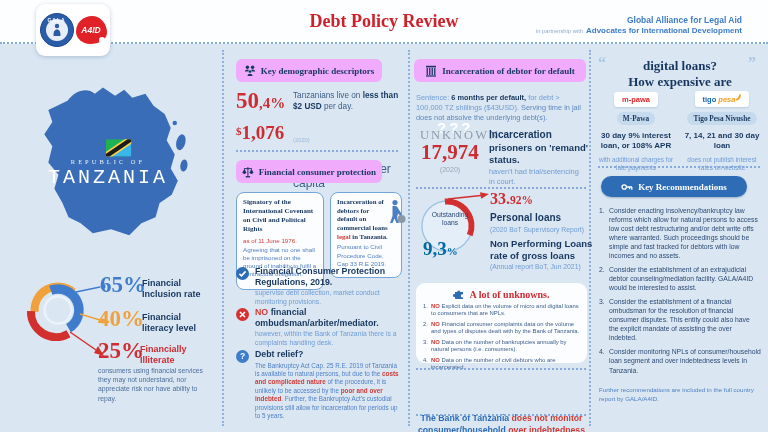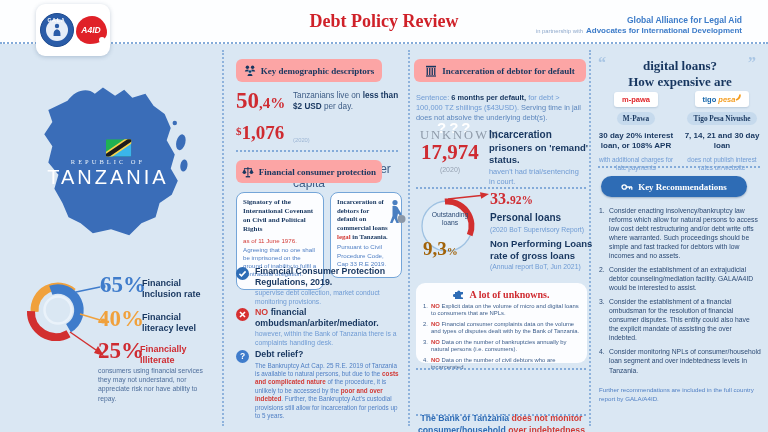--- a/index.html
+++ b/index.html
@@ -22,27 +22,27 @@
   .a4id-blob { width:31px; height:28px; background:#e02128; border-radius:52% 48% 55% 45% / 55% 60% 40% 45%; display:flex; align-items:center; justify-content:center; position:relative; }
   .a4id-text { color:#ffffff; font-weight:bold; font-style:italic; font-size:8.5px; }
   .a4id-dot { position:absolute; right:2px; bottom:1px; width:6px; height:6px; background:#ffffff; border-radius:50%; }
 
   
   .vdiv { position:absolute; top:50px; bottom:6px; border-left:2px dotted #8fb3dc; }
   .hdiv { position:absolute; border-top:2px dotted #84abd9; }
   .red { color:#cf2b31; }
 
   
-  .pill { position:absolute; height:23px; background:#fca5a5; border-radius:6px; display:flex; align-items:center; justify-content:center; gap:5px; padding:0 6px; }
+  .pill { position:absolute; height:23px; background:#f0abfc; border-radius:6px; display:flex; align-items:center; justify-content:center; gap:5px; padding:0 6px; }
   .pill-label { font-family:"Liberation Serif", serif; font-weight:bold; font-size:9px; color:#17365f; white-space:nowrap; }
 
   
   .map-wrap { position:absolute; left:22px; top:84px; width:172px; height:158px; }
   .map-label-top { position:absolute; left:22px; top:158px; width:172px; text-align:center; font-family:"Liberation Serif", serif; font-size:6.5px; letter-spacing:3px; color:#eaf2fa; }
-  .map-country { position:absolute; left:22px; top:166px; width:172px; text-align:center; font-family:Liberation Sans, sans-serif; font-size:20px; letter-spacing:3px; color:#ffffff; }
+  .map-country { position:absolute; left:22px; top:166px; width:172px; text-align:center; font-family:Liberation Mono, monospace; font-size:20px; letter-spacing:3px; color:#ffffff; }
   .stat-val { position:absolute; font-family:"Liberation Serif", serif; font-weight:bold; }
   .stat-lab { position:absolute; font-size:9px; font-weight:bold; color:#17365f; line-height:1.18; }
   .incl-note { position:absolute; left:98px; top:366px; width:106px; font-size:6.8px; color:#4f6f9c; line-height:1.35; }
 
   
   .pov-desc { position:absolute; left:293px; top:91px; width:110px; font-size:8.2px; color:#3d5c85; line-height:1.3; }
   .pov-desc b { color:#17365f; }
   .gdp-label { position:absolute; left:293px; top:126px; width:110px; font-size:12px; color:#3d5c85;margin-top:36px; }
   .gdp-year { position:absolute; left:293px; top:137px; font-size:5.8px; color:#9db6d4; }
   .info-box { background:#fcfdff; border:1px solid #74a5d8; border-radius:8px; padding:5px 6px; }
@@ -291,21 +291,21 @@
     <path d="M27.9 9.6 A24.5 24.5 0 0 1 52.7 43.2" fill="none" stroke="#d22f2f" stroke-width="6"></path>
     <line x1="31" y1="7" x2="64" y2="3.5" stroke="#d22f2f" stroke-width="1.6"></line>
     <polygon points="72,2 63,0.2 64.2,6.8" fill="#d22f2f"></polygon>
   </svg>
   <div class="circle-label">Outstanding loans</div>
 
   <div class="stat-val" style="left:490px;top:190px;color:#cf2b31"><span style="font-size:16px">33.</span><span style="font-size:11.5px">92%</span></div>
   <div style="position:absolute;left:490px;top:212px;font-size:10px;font-weight:bold;color:#17365f">Personal loans</div>
   <div style="position:absolute;left:490px;top:226px;font-size:6.8px;color:#6f9bd4">(2020 BoT Supervisory Report)</div>
 
-  <div class="stat-val" style="left:423px;top:238px;color:#a16207"><span style="font-size:19px">9,3</span><span style="font-size:11px">%</span></div>
+  <div class="stat-val" style="left:423px;top:238px;color:#0369a1"><span style="font-size:19px">9,3</span><span style="font-size:11px">%</span></div>
   <div style="position:absolute;left:490px;top:238px;width:104px;font-size:9.5px;font-weight:bold;color:#17365f;line-height:1.25">Non Performing Loans rate of gross loans</div>
   <div style="position:absolute;left:490px;top:263px;font-size:6.8px;color:#6f9bd4">(Annual report BoT, Jun 2021)</div>
 
   <div class="unknowns-box">
     <div class="unknowns-head">
       <svg width="12" height="12" viewBox="0 0 12 12">
         <path d="M2 4 h2.2 a1.6 1.6 0 1 1 3.2 0 H10 v2.4 a1.6 1.6 0 1 0 0 3 V11 H2 v-2 a1.6 1.6 0 1 1 0-3 Z" fill="#2e6cb5"></path>
       </svg>
       <span class="unknowns-title">A lot of unknowns.</span>
     </div>
@@ -337,21 +337,21 @@
   <span class="quote" style="left:748px">”</span>
   <div class="dl-title">
     <div>digital loans?</div>
     <div>How expensive are</div>
   </div>
 
   <div class="cards">
     <div class="card">
       <div class="logo-box mpawa">m-pawa</div>
       <div><span class="name-pill">M-Pawa</span></div>
-      <div class="card-desc">30 day 20% interest loan, or 108% APR</div>
+      <div class="card-desc">30 day 9% interest loan, or 108% APR</div>
       <div class="card-note">with additional charges for late payments</div>
     </div>
     <div class="card">
       <div class="logo-box"><span class="tigo">tigo</span> <span class="pesa">pesa</span><svg width="6" height="7" viewBox="0 0 6 7" style="vertical-align:1px">
             <path d="M1 6 Q5 4.5 5 0.5" stroke="#f49d20" stroke-width="1.8" fill="none"></path>
           </svg></div>
       <div><span class="name-pill">Tigo Pesa Nivushe</span></div>
       <div class="card-desc">7, 14, 21 and 30 day loan</div>
       <div class="card-note">does not publish interest rates on website</div>
     </div>

